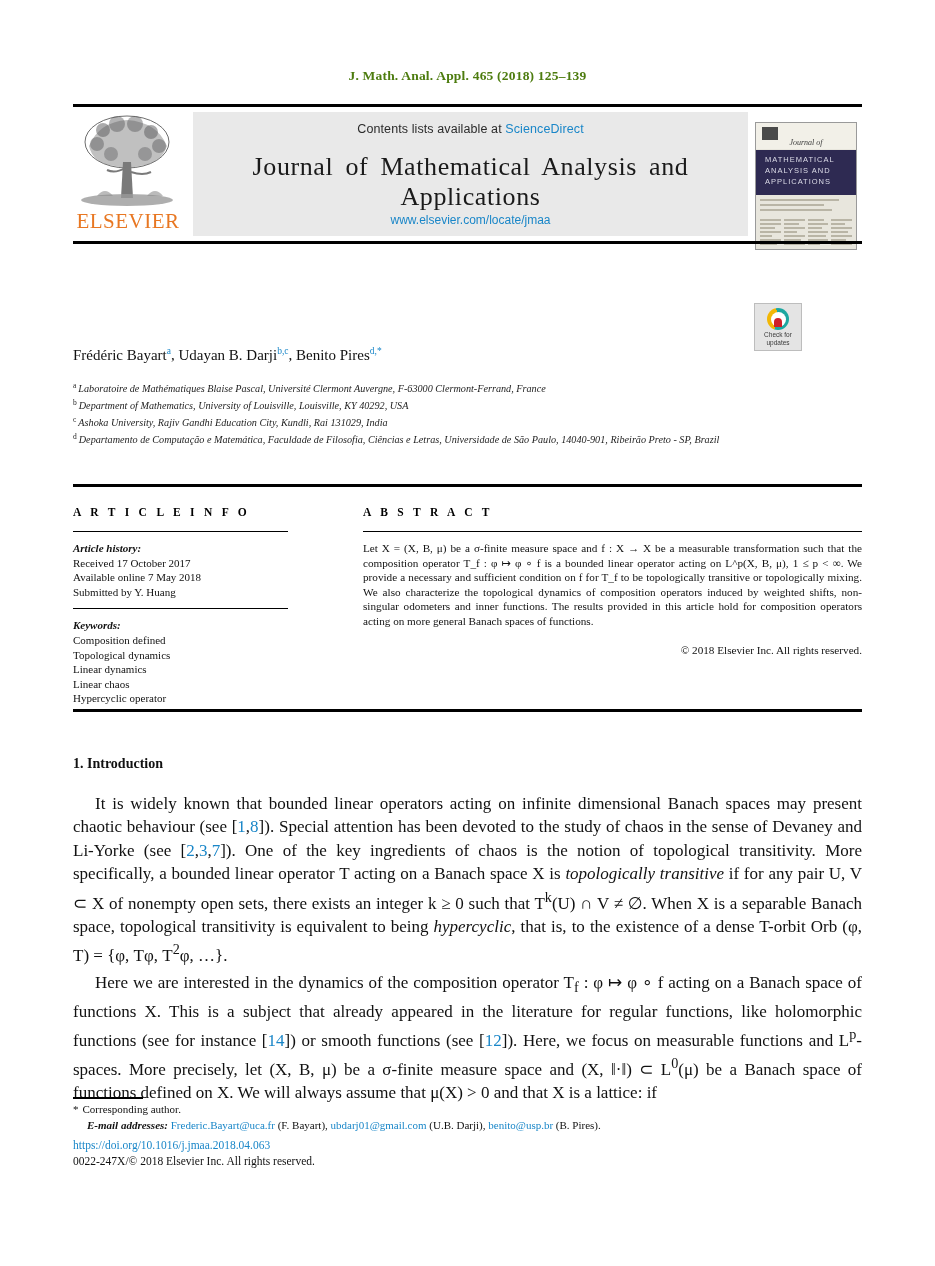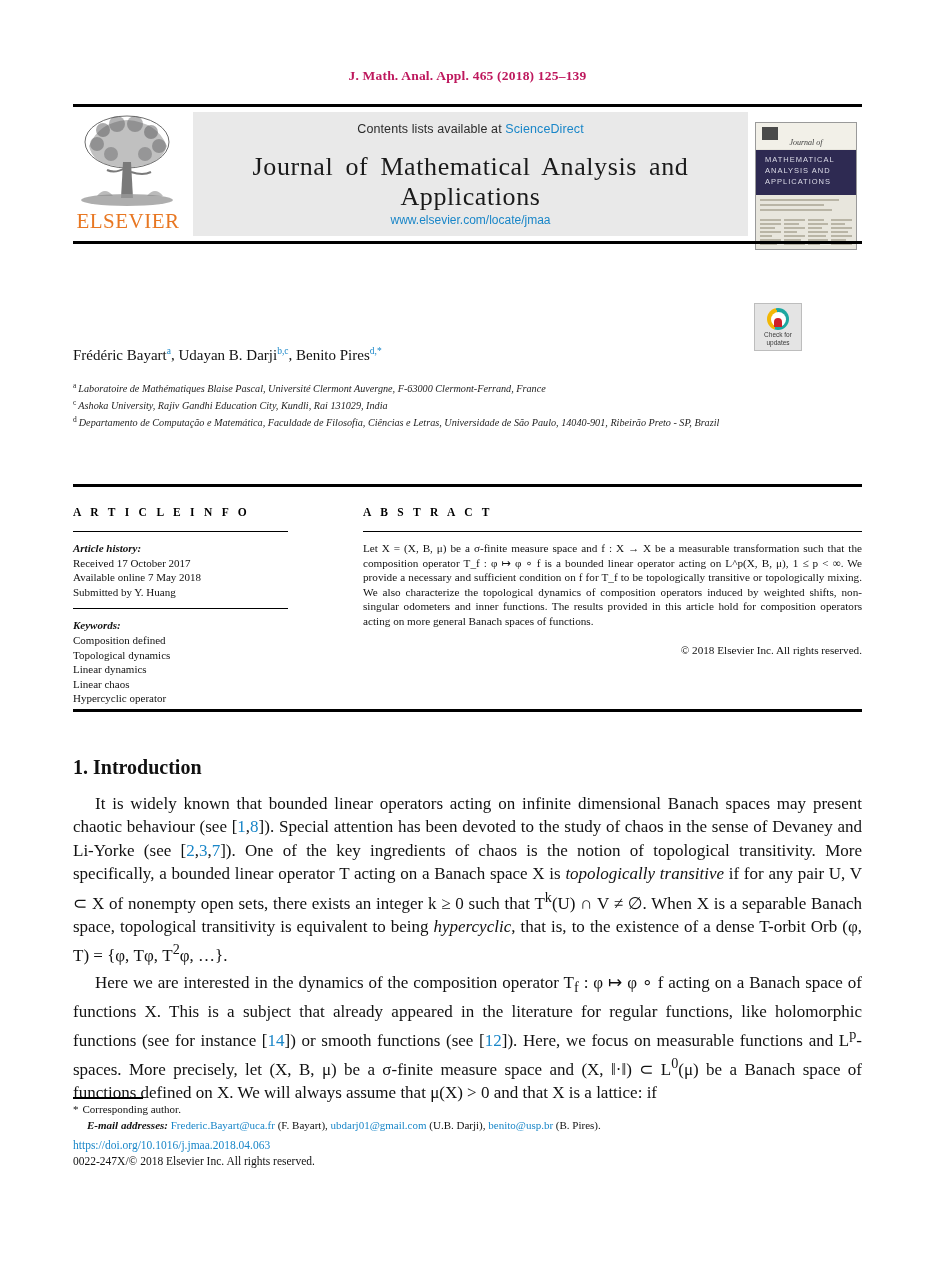--- a/index.html
+++ b/index.html
@@ -24,21 +24,21 @@
 
   
   .runhead {
     position: absolute;
     top: 68px;
     left: 0;
     width: 935px;
     text-align: center;
     font-size: 13.5px;
     font-weight: bold;
-    color: #be185d;
+    color: #4d7c0f;
     letter-spacing: .2px;
   }
 
   
   .hdr-rule-top {
     position: absolute;
     left: 73px;
     top: 104px;
     width: 789px;
     height: 3px;
@@ -263,21 +263,21 @@
     text-align: right;
     margin-top: 14px;
   }
   .mi { font-style: italic; }
 
   
   .sec-title {
     position: absolute;
     left: 73px;
     top: 756px;
-    font-size: 20px;
+    font-size: 14px;
     font-weight: bold;
     color: #111;
   }
   .body {
     position: absolute;
     left: 73px;
     top: 792px;
     width: 789px;
     font-size: 17px;
     line-height: 23.4px;
@@ -437,20 +437,21 @@
   </div>
 
   <div class="authors">
     <span><span>Frédéric Bayart</span><sup>a</sup></span>,
     <span><span>Udayan B. Darji</span><sup>b,c</sup></span>,
     <span><span>Benito Pires</span><sup>d,*</sup></span>
   </div>
 
   <div class="affils">
     <div><span class="lbl">a</span><span>Laboratoire de Mathématiques Blaise Pascal, Université Clermont Auvergne, F-63000 Clermont-Ferrand, France</span></div>
+    <div><span class="lbl">b</span><span>Department of Mathematics, University of Louisville, Louisville, KY 40292, USA</span></div>
     <div><span class="lbl">c</span><span>Ashoka University, Rajiv Gandhi Education City, Kundli, Rai 131029, India</span></div>
     <div><span class="lbl">d</span><span>Departamento de Computação e Matemática, Faculdade de Filosofia, Ciências e Letras, Universidade de São Paulo, 14040-901, Ribeirão Preto - SP, Brazil</span></div>
   </div>
 
   <div class="rule-thick" style="top:484px;"></div>
   <div class="rule-thin" style="left:73px; top:531px; width:215px;"></div>
   <div class="rule-thin" style="left:363px; top:531px; width:499px;"></div>
   <div class="rule-thin" style="left:73px; top:608px; width:215px;"></div>
   <div class="rule-thick" style="top:709px;"></div>
 

